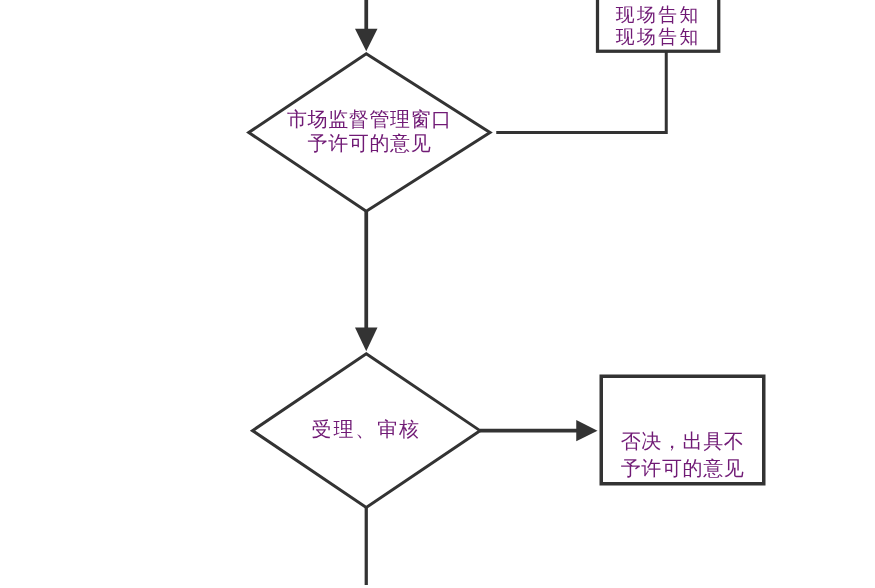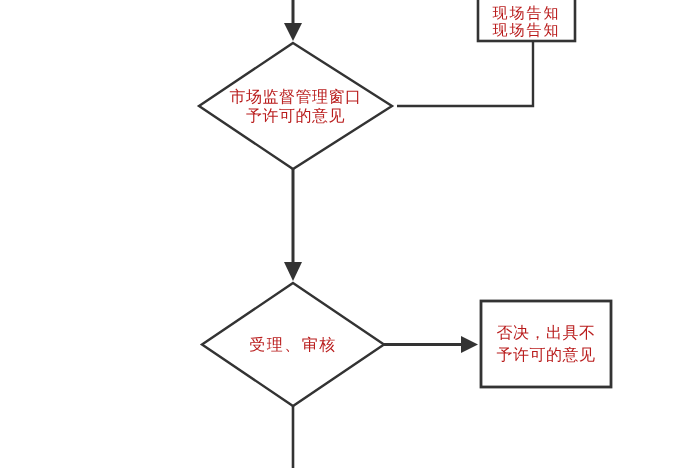--- a/index.html
+++ b/index.html
@@ -22,41 +22,41 @@
     width: 700px;
     height: 470px;
   }
   .node-label {
     position: absolute;
     display: flex;
     flex-direction: column;
     align-items: center;
     justify-content: center;
     text-align: center;
-    color: #b91c1c;
+    color: #701a75;
     font-size: 16px;
     letter-spacing: 1px;
     pointer-events: none;
   }
   .node-label span { display: block; }
   #notify-label {
     left: 478px; top: 0px; width: 97px; height: 41px;
     font-size: 15px; line-height: 17px; letter-spacing: 2px;
   }
   #verify-label {
     left: 199px; top: 43px; width: 193px; height: 126px;
     line-height: 19px; letter-spacing: 0.5px; justify-content: center;
   }
   #review-label {
     left: 202px; top: 283px; width: 182px; height: 123px;
     line-height: 19px; letter-spacing: 1.5px;
   }
   #reject-label {
     left: 481px; top: 301px; width: 130px; height: 86px;
-    line-height: 22px; letter-spacing: 0.5px;
+    line-height: 22px; letter-spacing: 0.5px; justify-content: flex-end;
   }
 </style>
 </head>
 <body>
 
 <div id="canvas">
 
   <svg id="shape-layer" viewBox="0 0 700 470" xmlns="http://www.w3.org/2000/svg">
 
     <line x1="293" y1="0" x2="293" y2="25" stroke="#333333" stroke-width="3"></line>

